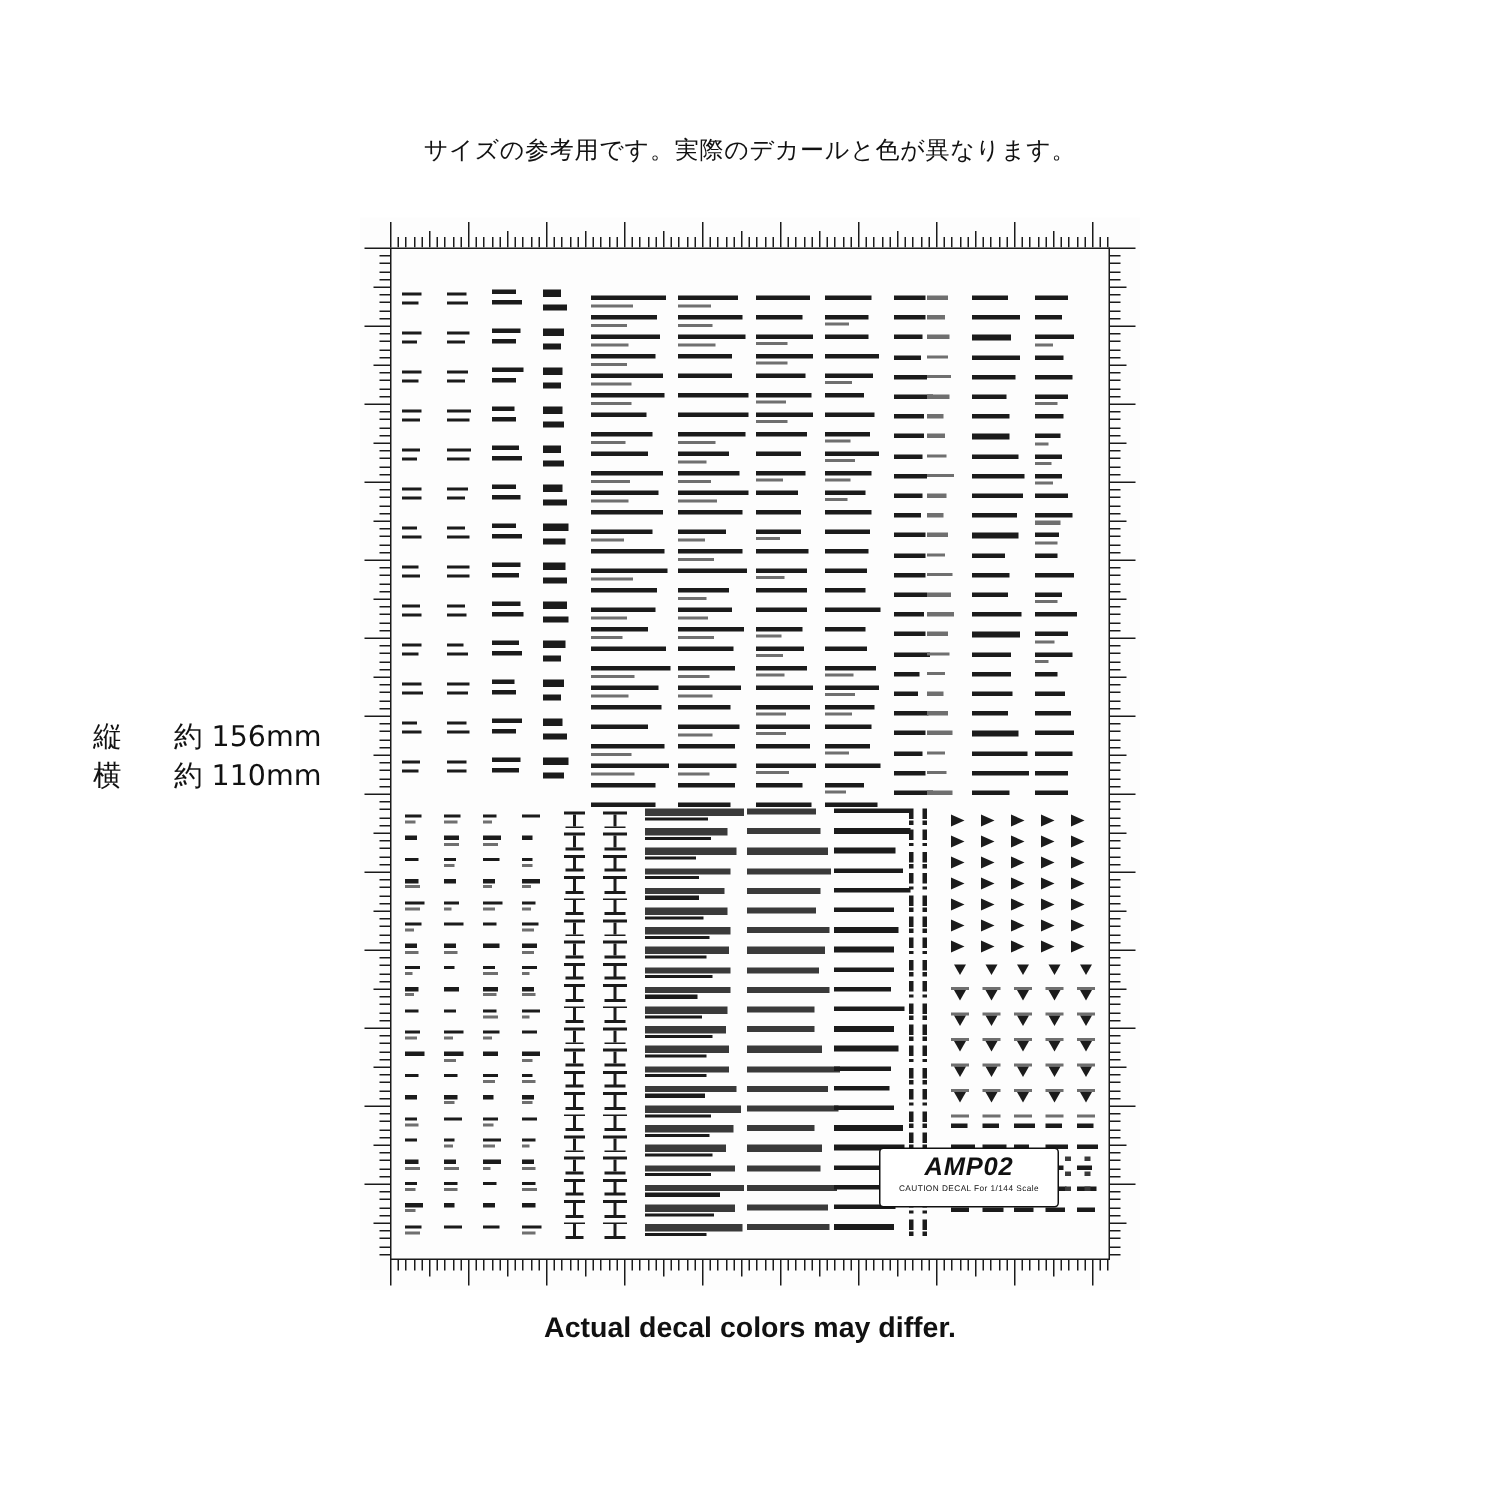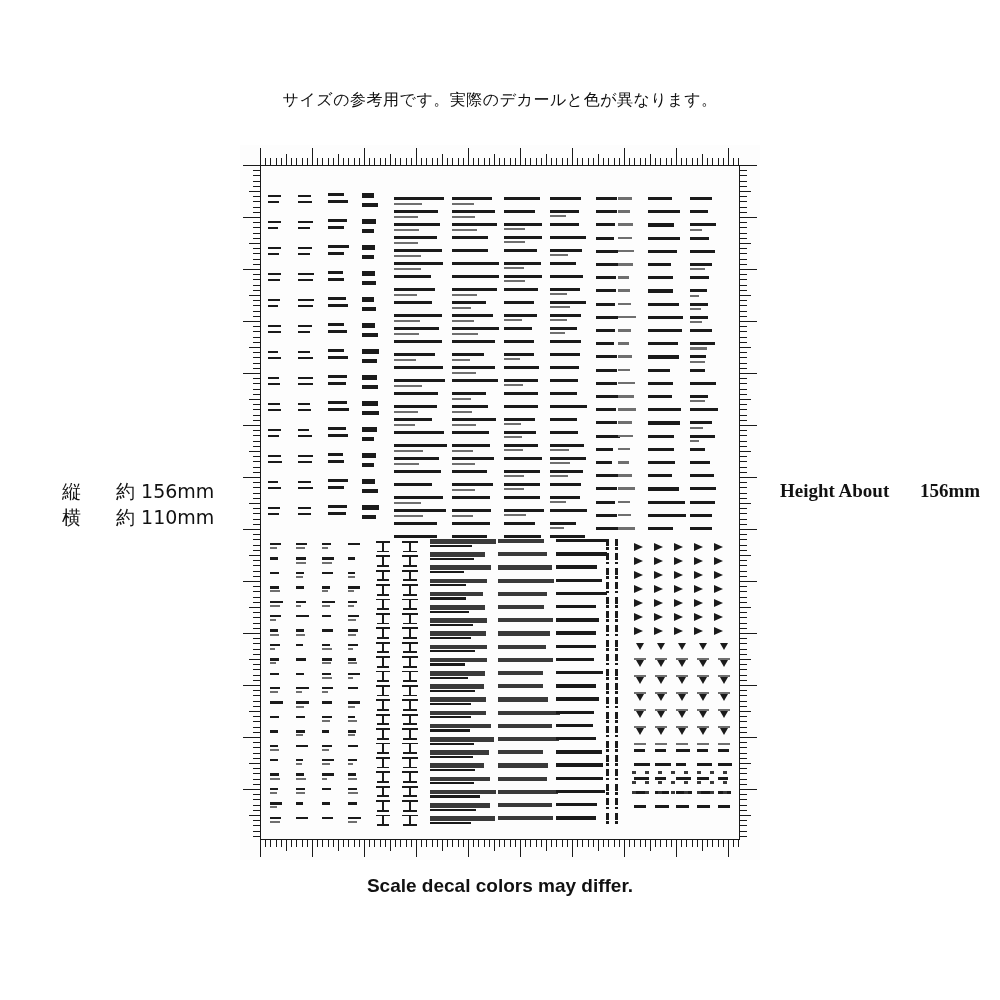--- a/index.html
+++ b/index.html
@@ -162,23 +162,20 @@
 <div class="size-block left">
   <span class="size-row">
     <span class="lbl">縦</span><span>約 156mm</span>
   </span>
   <span class="size-row">
     <span class="lbl">横</span><span>約 110mm</span>
   </span>
 </div>
 
 <div class="size-block right">
-  <span class="size-row">
-    <span class="lbl">Height About</span><span>156mm</span>
-  </span>
 </div>
 
 <div class="sheet">
 
   <div class="ruler top">
       <div class="tick" style="left: 20px; top: 3px; height: 17px; width: 1.4px;"></div>
       <div class="tick" style="left: 25.2px; top: 13px; height: 7px; width: 1px;"></div>
       <div class="tick" style="left: 30.4px; top: 13px; height: 7px; width: 1px;"></div>
       <div class="tick" style="left: 35.6px; top: 13px; height: 7px; width: 1px;"></div>
       <div class="tick" style="left: 40.8px; top: 13px; height: 7px; width: 1px;"></div>
@@ -1574,19 +1571,23 @@
       <div class="blk mid" style="left: 366px; top: 620px; width: 4px; height: 3px;"></div>
       <div class="blk mid" style="left: 379px; top: 620px; width: 4px; height: 3px;"></div>
       <div class="blk mid" style="left: 392px; top: 620px; width: 4px; height: 3px;"></div>
       <div class="blk mid" style="left: 405px; top: 620px; width: 4px; height: 3px;"></div>
       <div class="blk mid" style="left: 418px; top: 620px; width: 4px; height: 3px;"></div>
       <div class="blk mid" style="left: 431px; top: 620px; width: 4px; height: 3px;"></div>
       <div class="blk mid" style="left: 444px; top: 620px; width: 4px; height: 3px;"></div>
       <div class="blk mid" style="left: 457px; top: 620px; width: 4px; height: 3px;"></div>
     </div>
 
+  <div class="logo-badge">
+    <div class="logo-text">AMP02</div>
+    <div class="logo-sub">CAUTION DECAL For 1/144 Scale</div>
+  </div>
 <div class="frame-line" style="left: 20px; top: 20px; width: 480px; height: 1px;"></div>
     <div class="frame-line" style="left: 20px; top: 694px; width: 480px; height: 1px;"></div>
     <div class="frame-line" style="left: 20px; top: 20px; width: 1px; height: 675px;"></div>
     <div class="frame-line" style="left: 499px; top: 20px; width: 1px; height: 675px;"></div>
   </div>
 
-<div class="bottom-caption">Scale decal colors may differ.</div>
+<div class="bottom-caption">Actual decal colors may differ.</div>
 
 </body></html>

